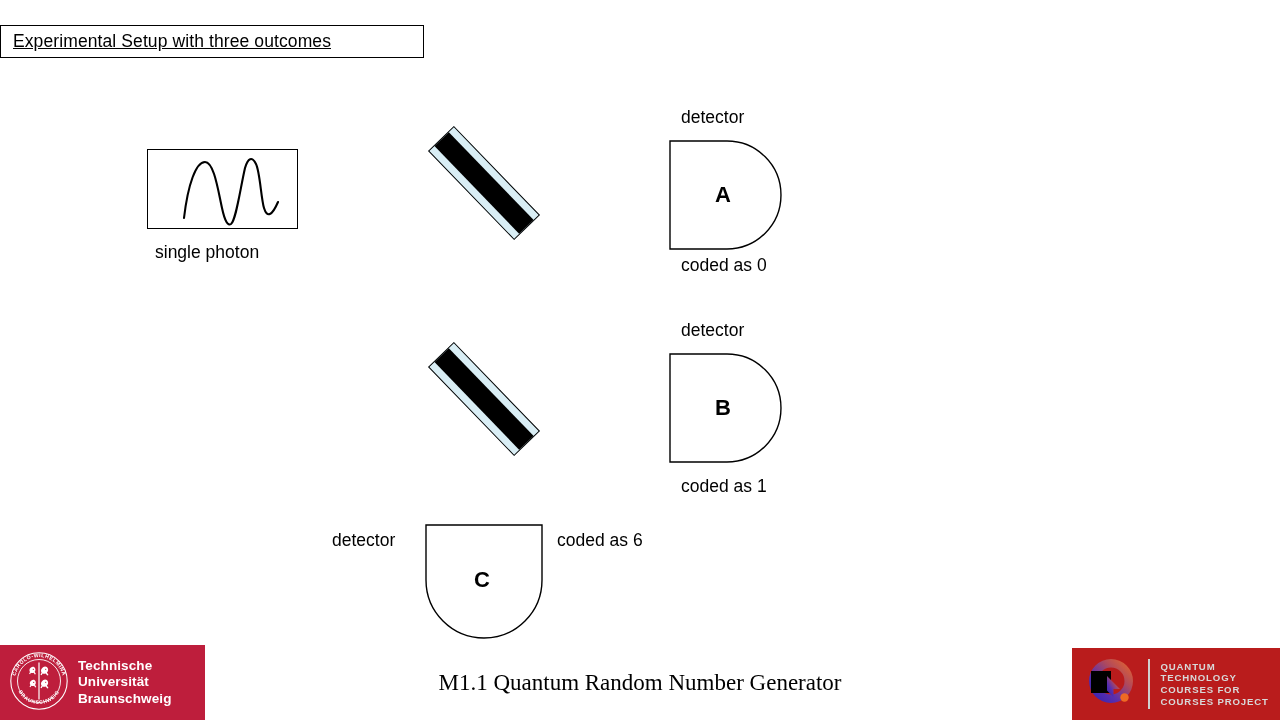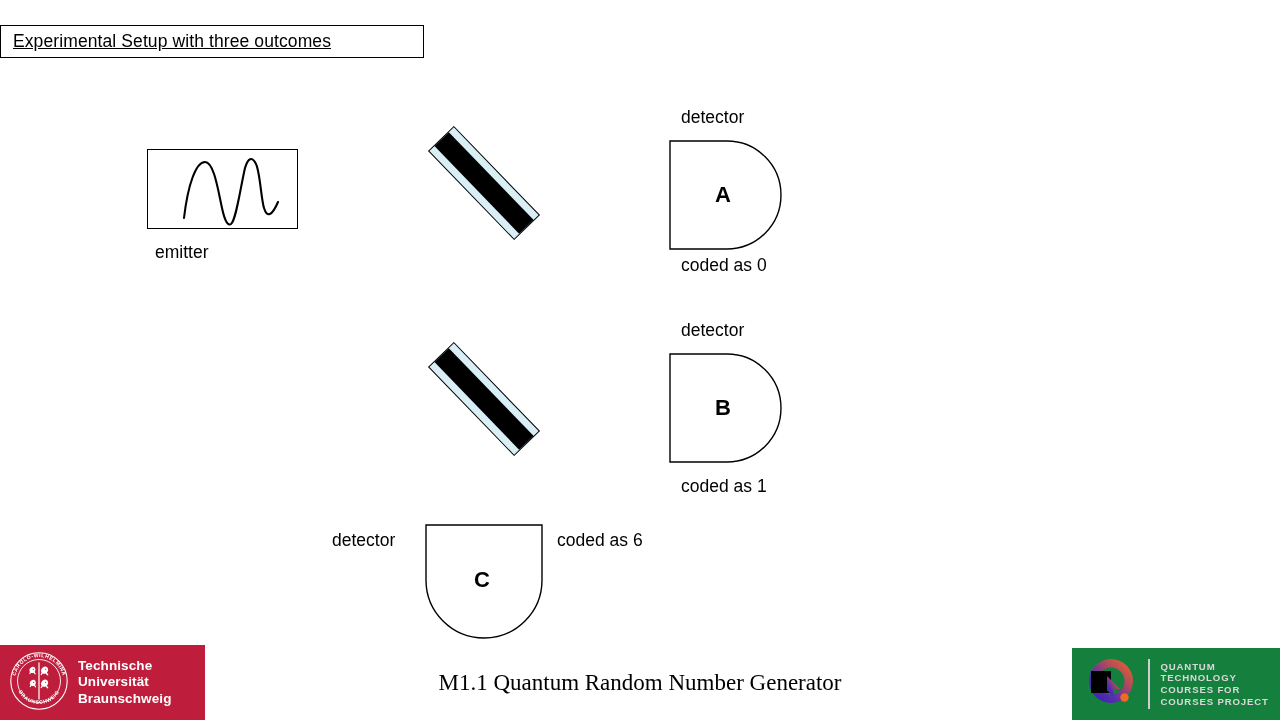--- a/index.html
+++ b/index.html
@@ -145,21 +145,21 @@
     letter-spacing: 0.1px;
   }
 
   
   #qti-logo {
     position: absolute;
     left: 1072px;
     top: 648px;
     width: 208px;
     height: 72px;
-    background: #15803d;
+    background: #b91c1c;
     display: flex;
     align-items: center;
     overflow: hidden;
   }
   #qti-mark { margin-left: 8px; flex: 0 0 auto; }
   #qti-divider {
     width: 1.5px;
     height: 50px;
     background: #cfcfcf;
     margin: 0 11px 0 6px;
@@ -184,21 +184,21 @@
   <span>
     <svg width="149" height="78" viewBox="0 0 149 78">
       <path d="M 36 68 C 40 34, 48 12, 57 12 C 66 12, 70 40, 74 58
                C 77 72, 80 76, 83 74 C 88 70, 92 40, 97 18
                C 100 8, 104 6, 108 14 C 112 22, 113 48, 116 58
                C 119 68, 124 66, 130 52" fill="none" stroke="#000000" stroke-width="2.1" stroke-linecap="round" stroke-linejoin="round"></path>
     </svg>
   </span>
 </div>
 <div id="emitter-label">
-  <div>emitter</div>
+  <div>single photon</div>
 </div>
 
 <div class="splitter" id="splitter-1">
   <div class="core"></div>
 </div>
 <div class="splitter" id="splitter-2">
   <div class="core"></div>
 </div>
 
 <div class="detector" id="detector-a">

